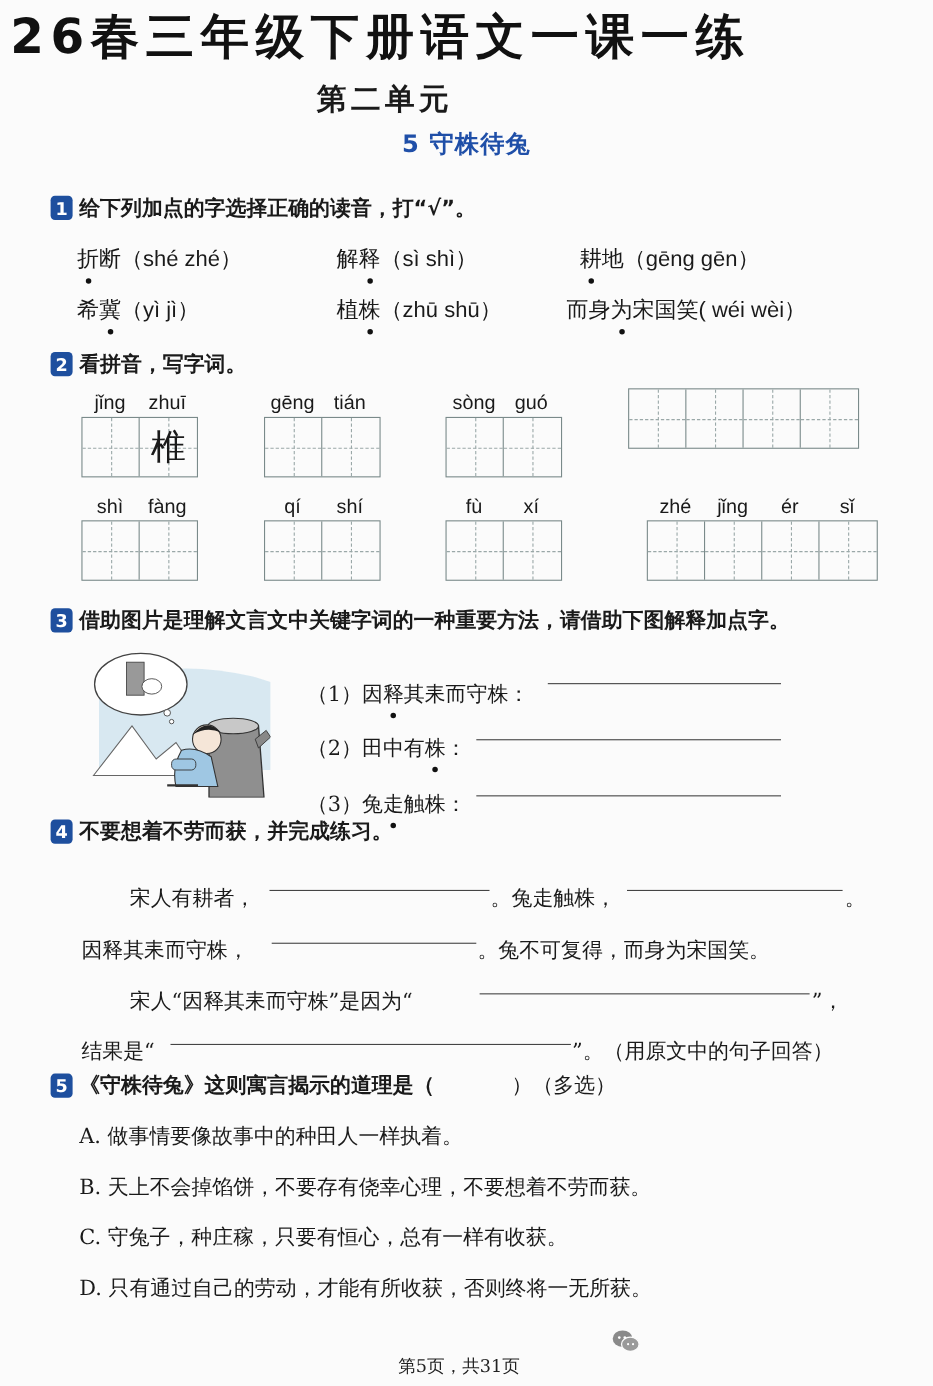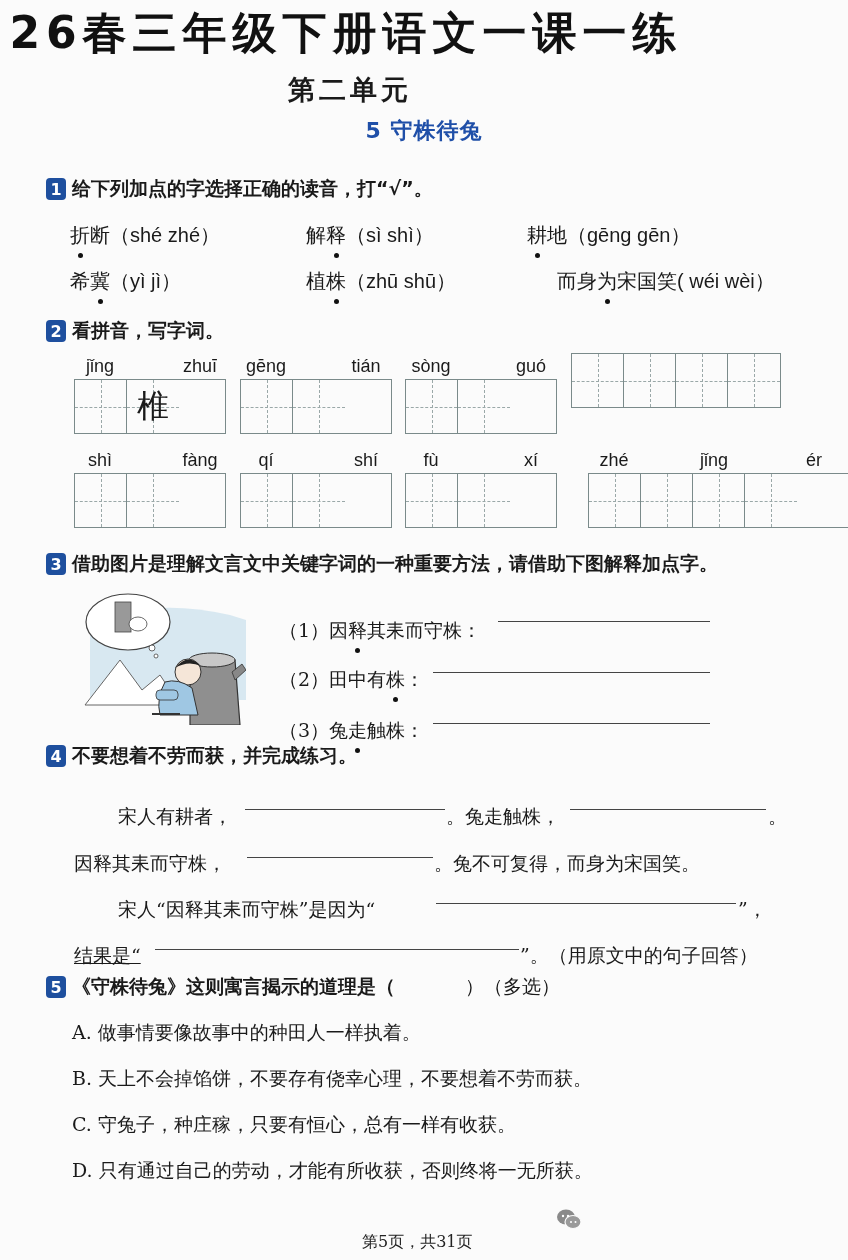--- a/index.html
+++ b/index.html
@@ -13,21 +13,21 @@
 
   .q-head { left:46px; display:flex; align-items:center; font-family:"DejaVu Sans","Liberation Sans",sans-serif; font-weight:bold; font-size:19px; color:#1a1a1a; }
   .badge { width:20px; height:22px; background:#1e4f9e; color:#fff; border-radius:4px; font-size:16px; font-weight:bold; display:inline-flex; align-items:center; justify-content:center; margin-right:6px; font-family:"DejaVu Sans","Liberation Sans",sans-serif; }
 
   .py-item { font-size:20px; white-space:nowrap; }
   .py-item .py { font-family:"Liberation Sans","DejaVu Sans",sans-serif; }
   .dotted { position:relative; display:inline-block; }
   .dotted::after { content:""; position:absolute; left:50%; bottom:-9px; width:5px; height:5px; margin-left:-2.5px; background:#111; border-radius:50%; }
 
   .grid-group { position:absolute; }
-  .grid-group .pys { display:flex;gap:48px; }
+  .grid-group .pys { display:flex; }
   .grid-group .pys span { width:52px; text-align:center; font-family:"Liberation Sans","DejaVu Sans",sans-serif; font-size:18px; height:26px; line-height:26px; }
   .grid-group .boxes { display:flex; border:1px solid #7a8a8a; }
   .cell { width:52px; height:53px; position:relative; border-right:1px solid #7a8a8a; display:flex; align-items:center; justify-content:center; font-size:32px; }
   .cell:last-child { border-right:none; }
   .cell::before { content:""; position:absolute; left:50%; top:0; bottom:0; border-left:1px dashed #9aa8a8; }
   .cell::after { content:""; position:absolute; top:50%; left:0; right:0; border-top:1px dashed #9aa8a8; }
   .cell span { position:relative; z-index:1; }
 
   .blank { display:inline-block; border-bottom:1.3px solid #444; height:18px; vertical-align:baseline; }
   .line-text { font-size:19px; white-space:nowrap;margin-top:16px; }
@@ -58,21 +58,21 @@
 </div>
 <div class="abs py-item" style="left:527px; top:222px;">
   <span></span><span class="dotted">耕</span><span>地</span><span class="py">（gēng   gēn）</span>
 </div>
 <div class="abs py-item" style="left:70px; top:268px;">
   <span>希</span><span class="dotted">冀</span><span></span><span class="py">（yì   jì）</span>
 </div>
 <div class="abs py-item" style="left:306px; top:268px;">
   <span>植</span><span class="dotted">株</span><span></span><span class="py">（zhū   shū）</span>
 </div>
-<div class="abs py-item" style="left:557px; top:268px;">
+<div class="abs py-item" style="left:515px; top:268px;">
   <span>而身</span><span class="dotted">为</span><span>宋国笑</span><span class="py">( wéi   wèi）</span>
 </div>
 
 <div class="abs q-head" style="top:318px;">
   <span class="badge">2</span>
   <span>看拼音，写字词。</span>
 </div>
 
 <div class="grid-group" style="left:74px; top:353px;">
   <div class="pys">
@@ -250,21 +250,21 @@
 <div class="abs line-text" style="left:768px; top:788px;">。</div>
 
 <div class="abs line-text" style="left:74px; top:835px;">因释其耒而守株，</div>
 <div class="abs blank" style="left:247px; top:840px; width:186px;"></div>
 <div class="abs line-text" style="left:434px; top:835px;">。兔不可复得，而身为宋国笑。</div>
 
 <div class="abs line-text" style="left:118px; top:881px;">宋人“因释其耒而守株”是因为“</div>
 <div class="abs blank" style="left:436px; top:886px; width:300px;"></div>
 <div class="abs line-text" style="left:738px; top:881px;">”，</div>
 
-<div class="abs line-text" style="left:74px; top:927px;text-decoration:underline;">结果是“</div>
+<div class="abs line-text" style="left:74px; top:927px;">结果是“</div>
 <div class="abs blank" style="left:155px; top:932px; width:364px;"></div>
 <div class="abs line-text" style="left:520px; top:927px;">”。（用原文中的句子回答）</div>
 
 <div class="abs q-head" style="top:974px;">
   <span class="badge">5</span>
   <span>《守株待兔》这则寓言揭示的道理是（</span>
   <span style="display:inline-block; width:70px;"></span>
   <span style="font-weight:normal; font-family:'DejaVu Serif',serif;">）（多选）</span>
 </div>
 

